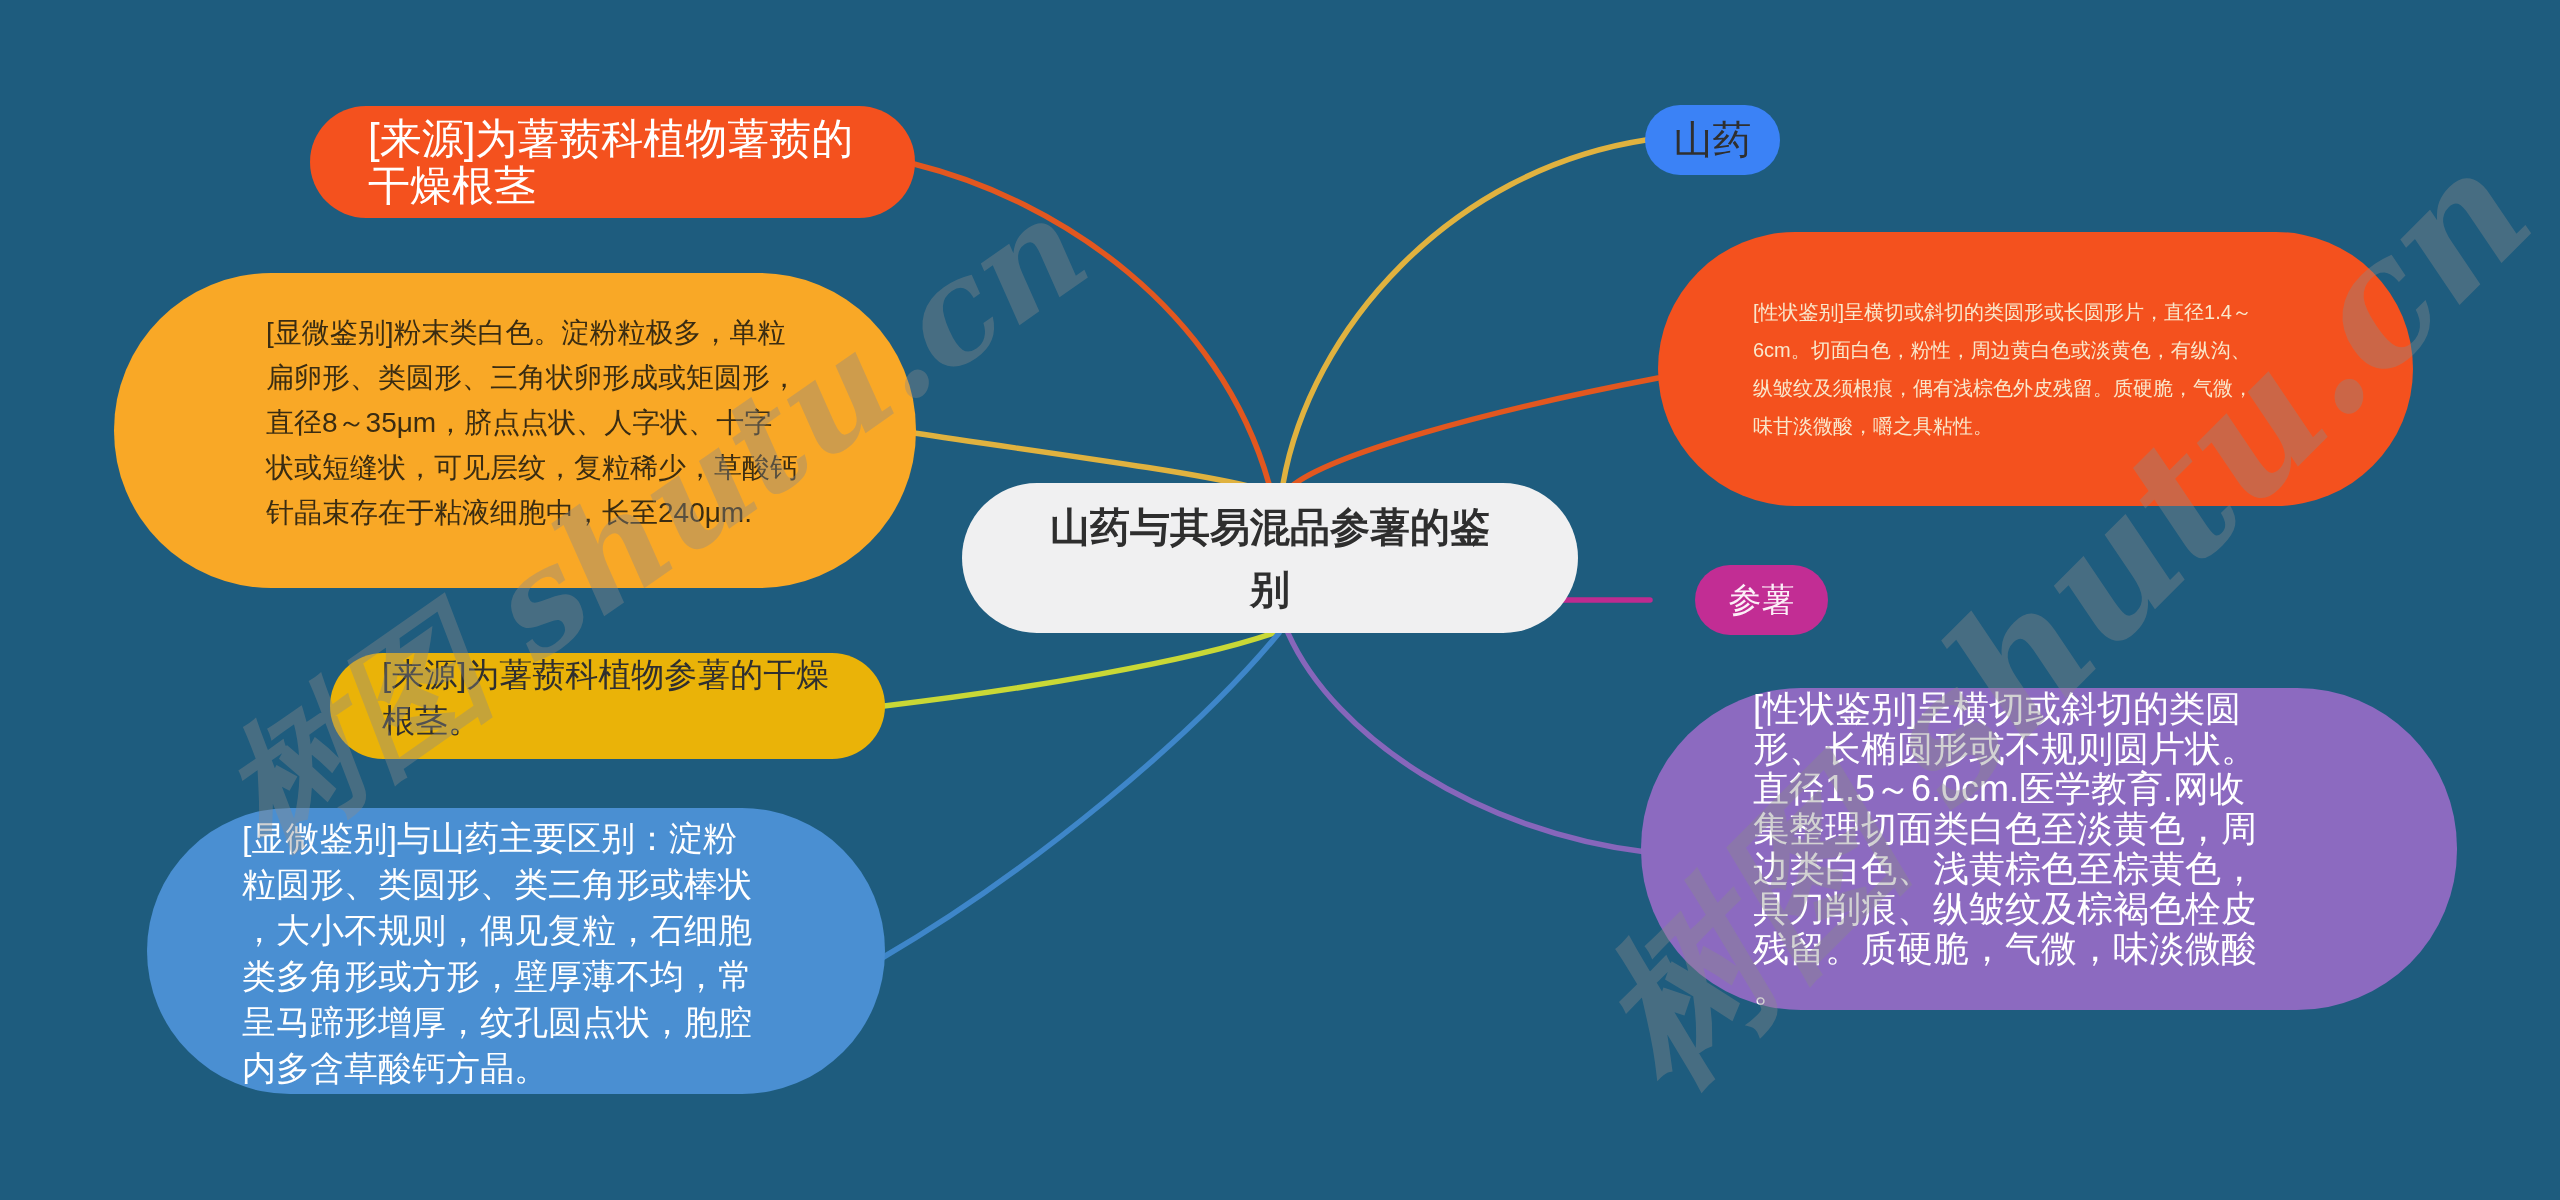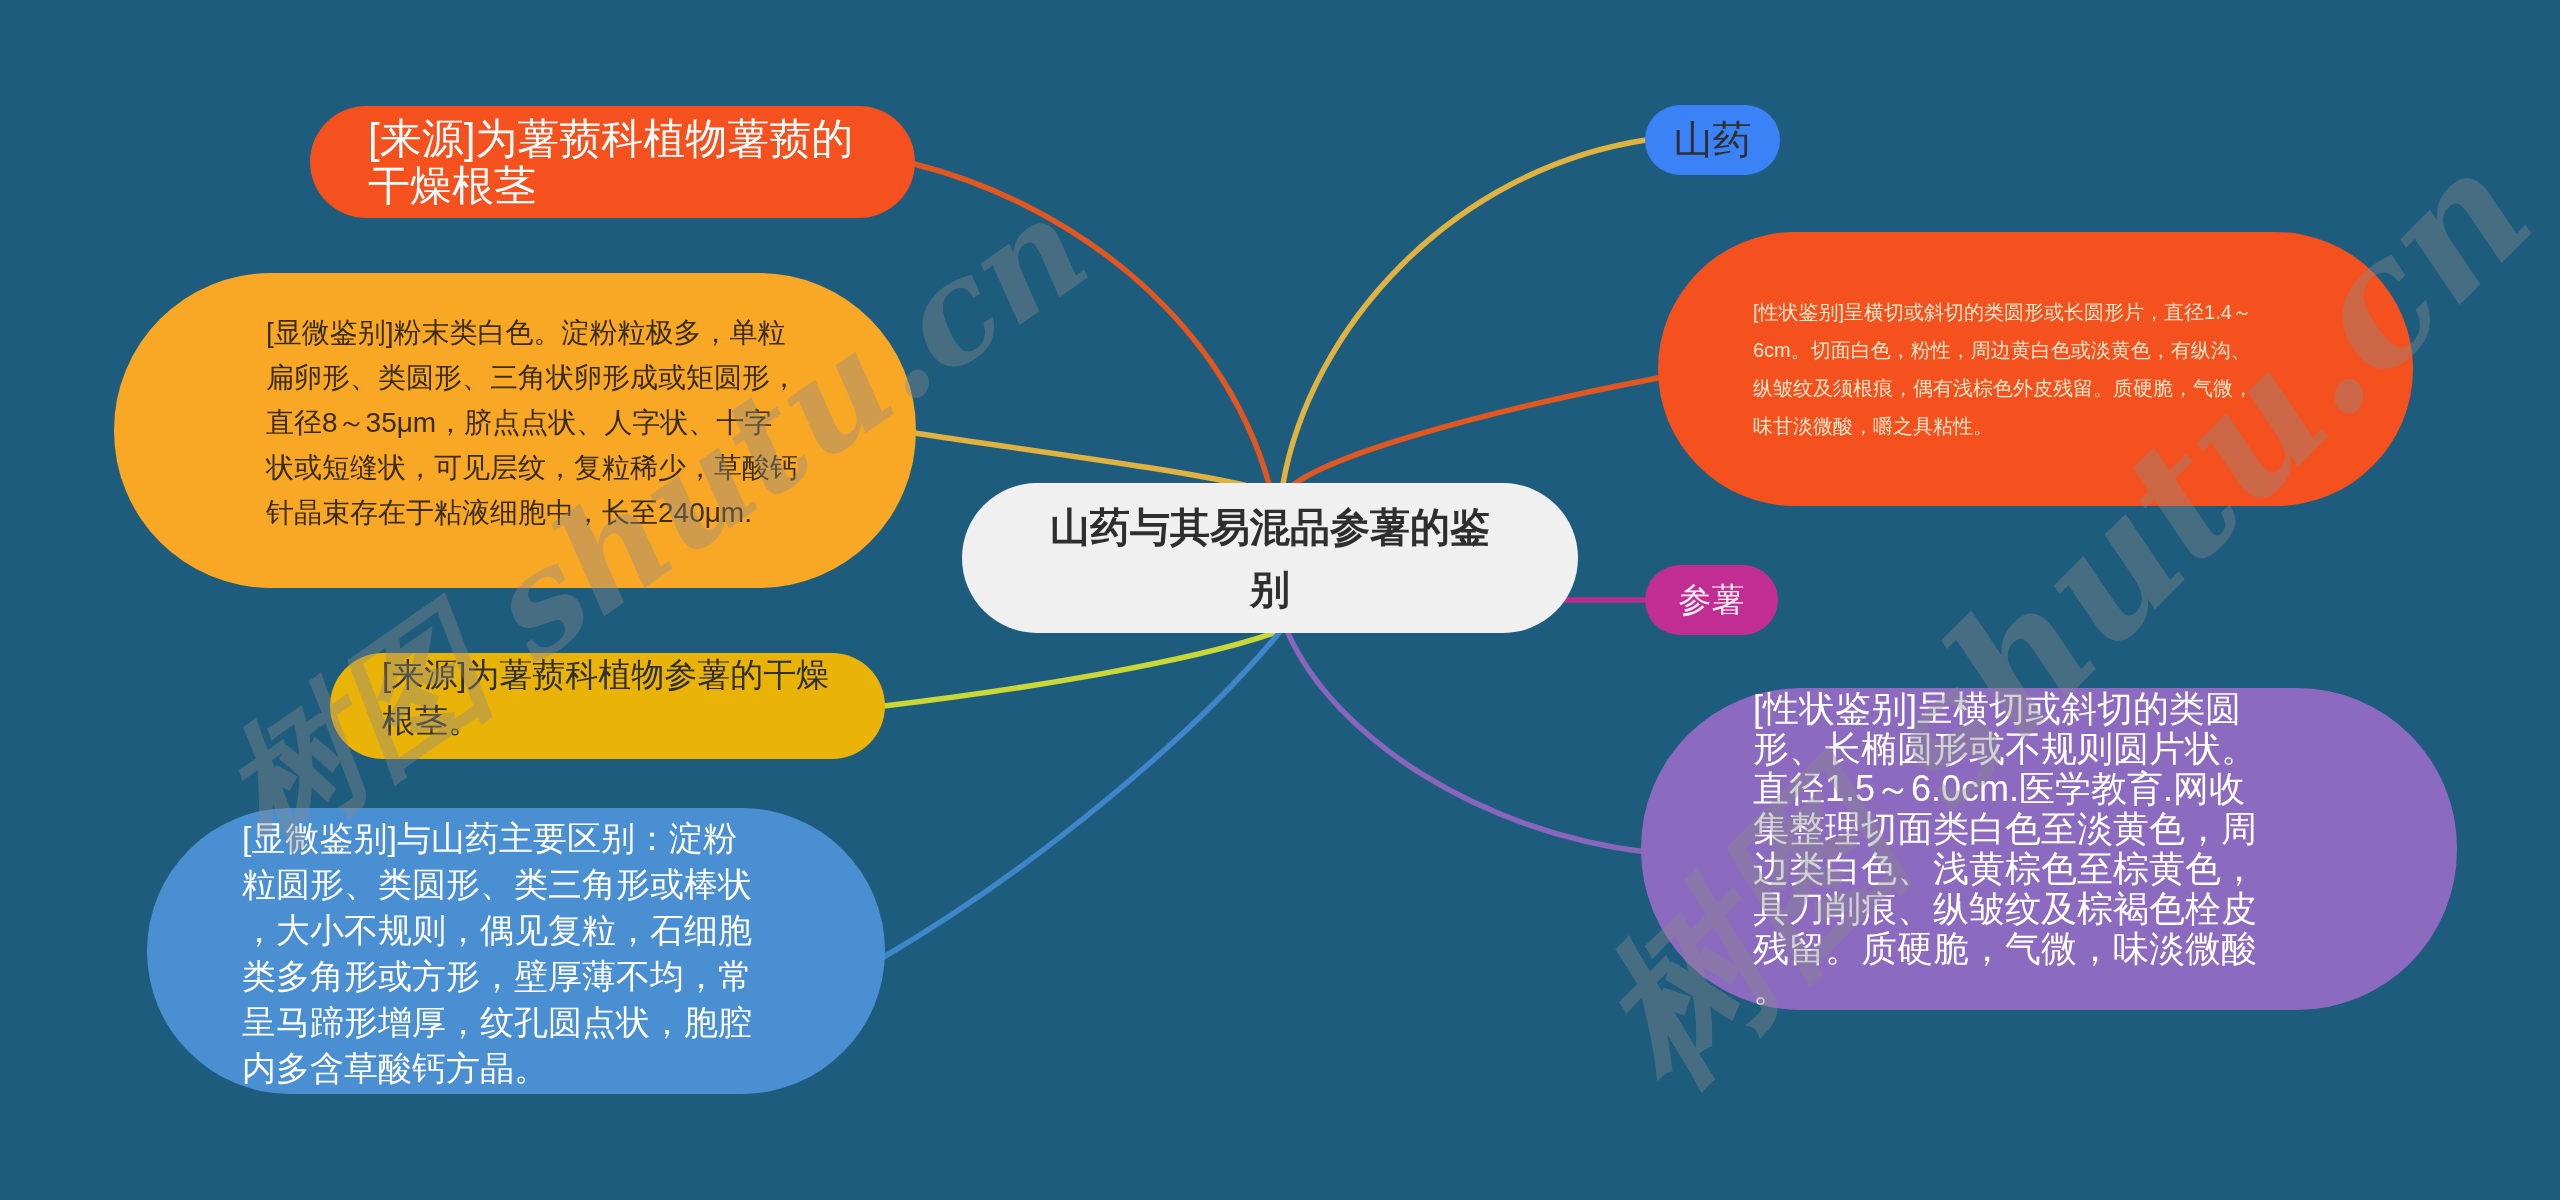--- a/index.html
+++ b/index.html
@@ -67,21 +67,21 @@
   }
 
   .node-shanyao-trait {
     left: 1658px; top: 232px; width: 755px; height: 274px;
     background: #F4511E; border-radius: 137px;
     color: #F9E8CC; font-size: 20px; line-height: 38px;
     padding: 0 160px 0 95px;
   }
 
   .node-censhu-label {
-    left: 1645px; top: 565px; width: 133px; height: 70px;
+    left: 1695px; top: 565px; width: 133px; height: 70px;
     background: #C22D94; border-radius: 35px;
     color: #FCEFF7; font-size: 33px;
     justify-content: center; text-align: center;
   }
 
   .node-censhu-trait {
     left: 1641px; top: 688px; width: 816px; height: 322px;
     background: #8C6AC0; border-radius: 160px;
     color: #FFFFFF; font-size: 36px; line-height: 40px;
     padding: 0 195px 0 112px;

